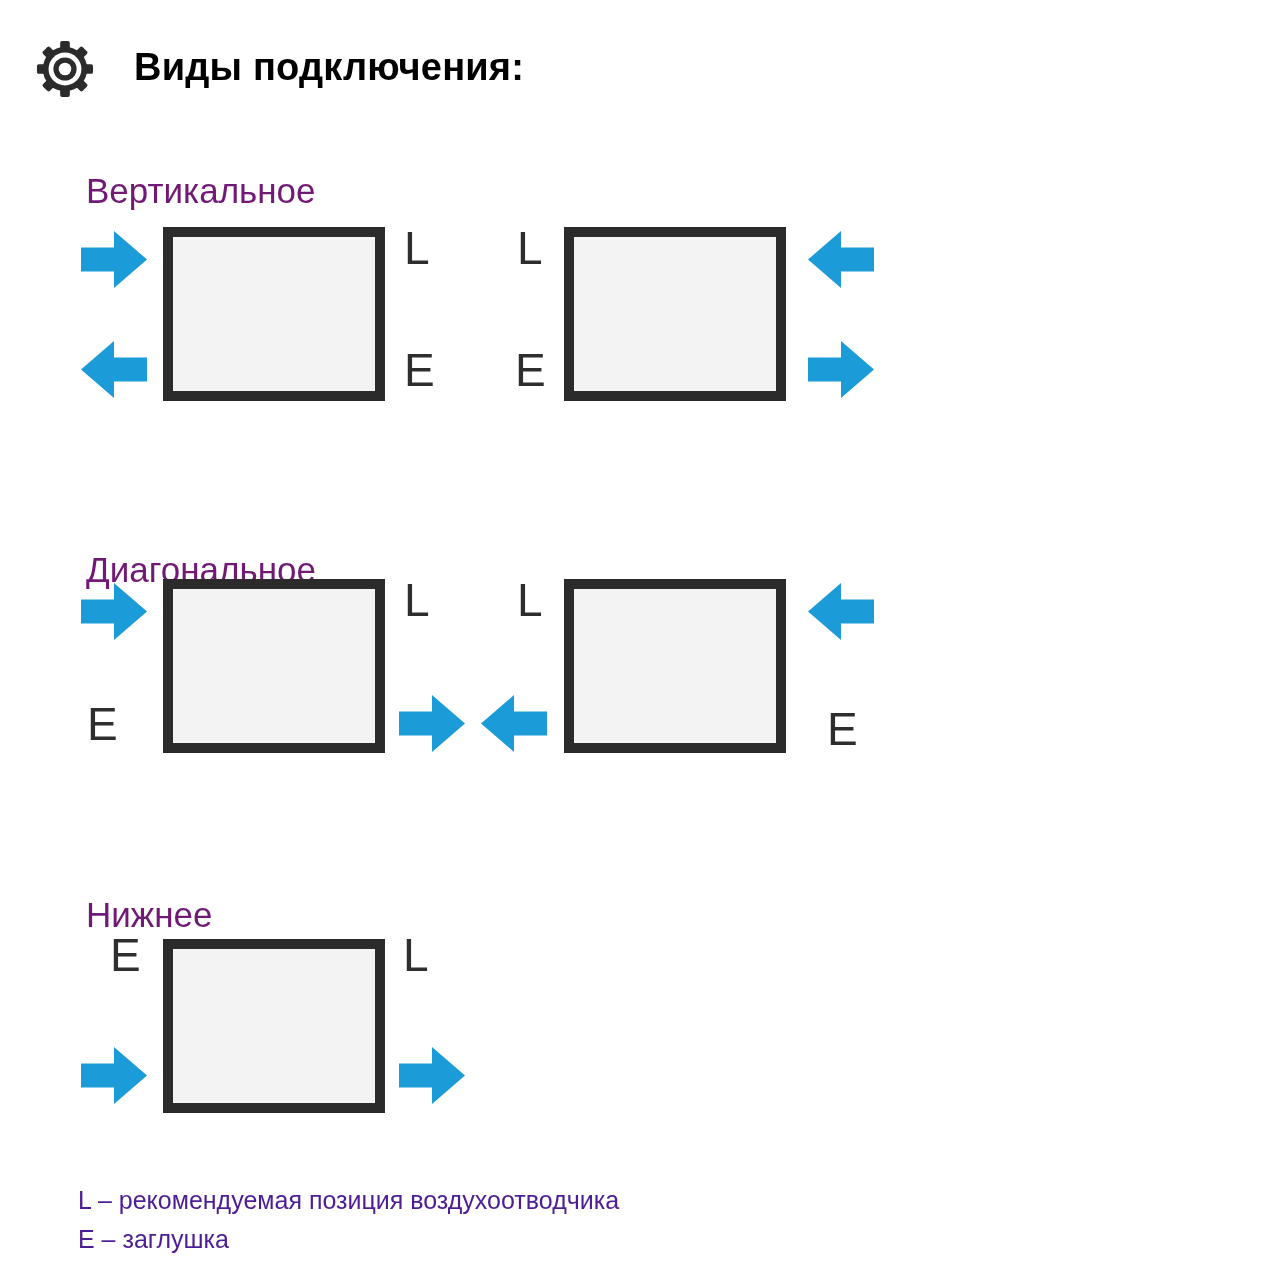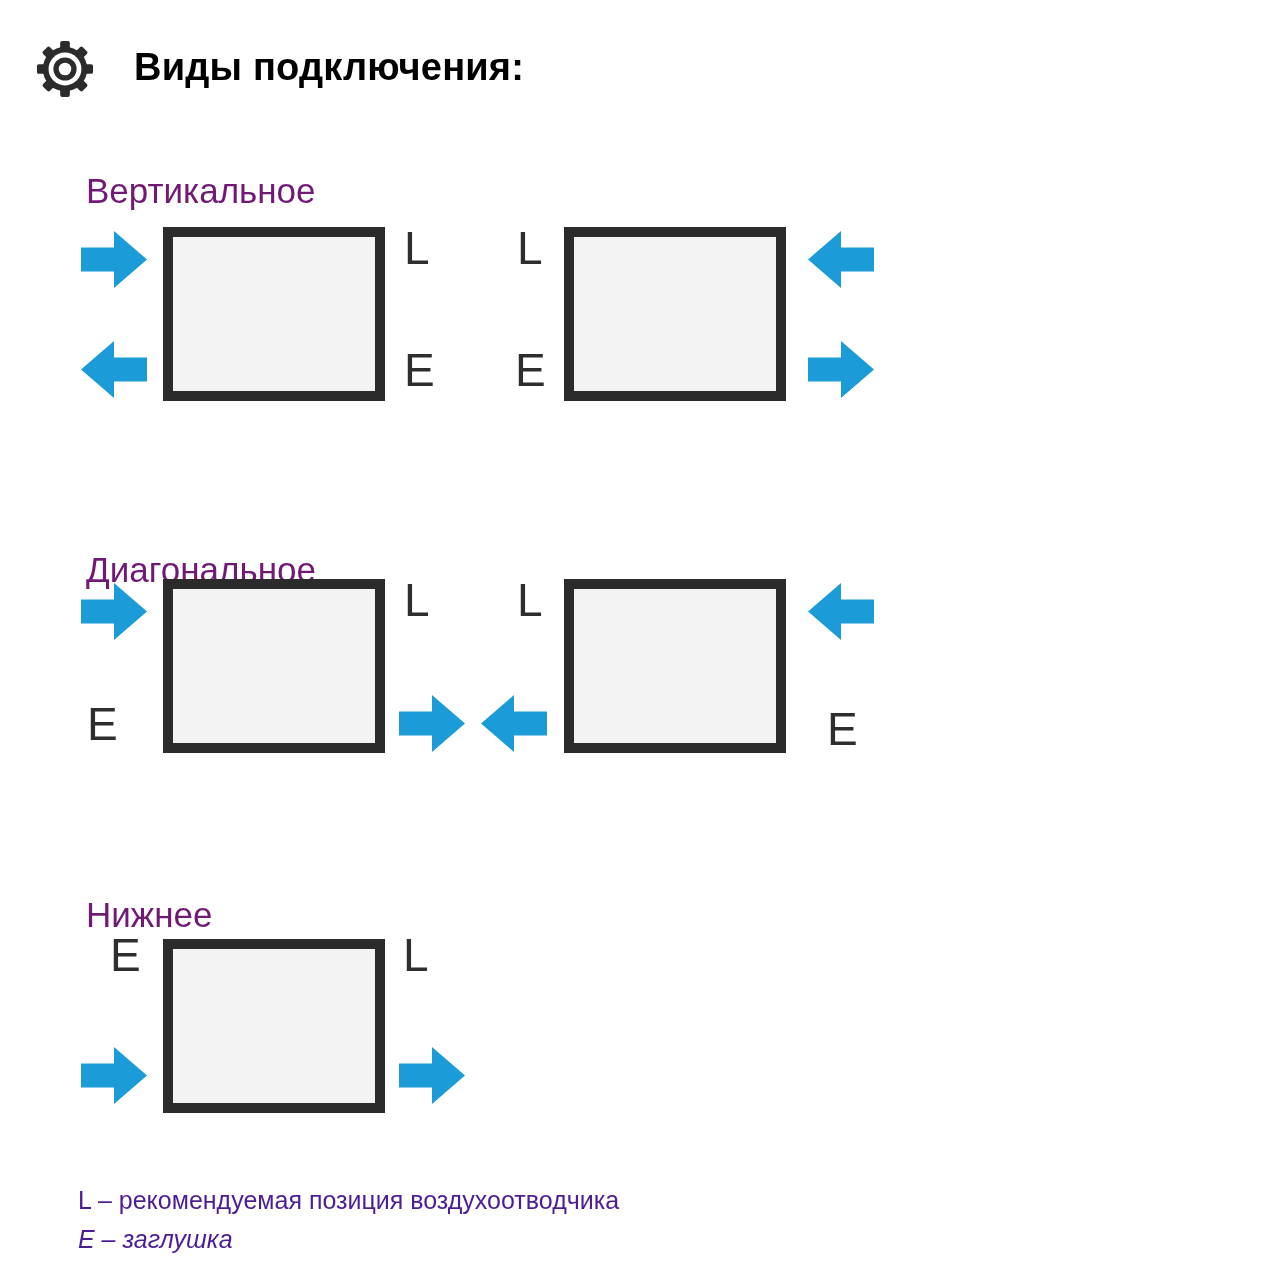--- a/index.html
+++ b/index.html
@@ -120,16 +120,16 @@
 
     <span class="lbl" style="left:110px;top:932px;">E</span>
     <div class="radiator" style="left:163px;top:939px;"></div>
     <span class="lbl" style="left:403px;top:932px;">L</span>
     <div class="arrow" style="left:81px;top:1047px;"></div>
     <div class="arrow" style="left:399px;top:1047px;"></div>
   </section>
 
   <footer>
     <p class="legend-line" style="top:1185px;">L – рекомендуемая позиция воздухоотводчика</p>
-    <p class="legend-line" style="top:1224px;font-style:italic;">E – заглушка</p>
+    <p class="legend-line" style="top:1224px;">E – заглушка</p>
   </footer>
 
 </div>
 
 </body></html>

